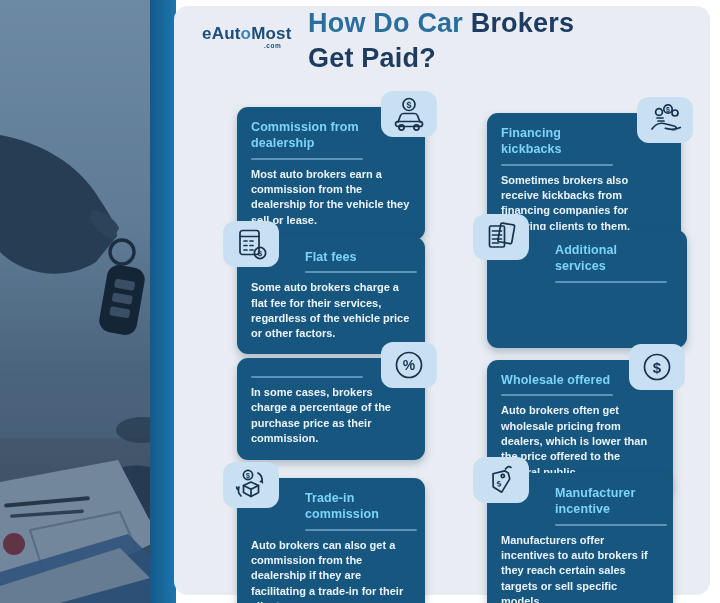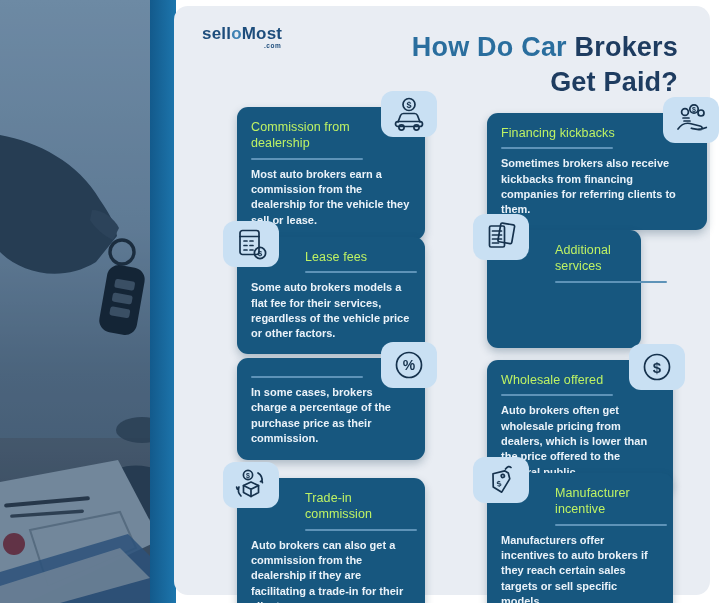--- a/index.html
+++ b/index.html
@@ -29,42 +29,42 @@
   .logo{
     position:absolute;left:28px;top:18px;
     color:#1d4d7c;font-size:17px;font-weight:bold;letter-spacing:.2px;
   }
   .logo .lt-accent{color:#3e82b4;}
   .logo .dotcom{
     display:block;font-size:6.5px;font-weight:bold;color:#1d4d7c;
     margin:-2px 0 0 62px;letter-spacing:.5px;
   }
   .title{
-    position:absolute;right:32px;top:24px;width:370px;text-align:right;
+    position:absolute;right:32px;top:0;width:370px;
     font-weight:bold;font-size:27px;line-height:1.3;letter-spacing:.2px;
   }
   .title .t-light{color:#2a6e9e;}
   .title .t-dark{color:#1e3c60;}
   
   .card{
     position:absolute;box-sizing:border-box;
     background:#17577f;border-radius:11px;
     padding:12px 14px 12px 14px;
     box-shadow:0 4px 8px rgba(23,56,82,.28);
     color:#ffffff;
   }
   .chip{
     position:absolute;width:56px;height:46px;border-radius:12px;
     background:#c9e0f3;display:flex;align-items:center;justify-content:center;
   }
   .icon-right .chip{top:-16px;right:-12px;}
   .icon-left  .chip{top:-16px;left:-14px;}
   .chip svg{width:36px;height:36px;}
   .card-title{
-    font-weight:normal;font-size:12.5px;line-height:1.3;letter-spacing:.1px;color:#bef264;
+    font-weight:bold;font-size:12.5px;line-height:1.3;letter-spacing:.1px;color:#7dd3fc;
   }
   .icon-right .card-title{max-width:118px;}
   .icon-left  .card-title{margin-left:54px;max-width:112px;}
   .divider{height:2px;width:112px;background:#5e93b8;margin:6px 0 7px 0;border-radius:1px;}
   .icon-left .divider{margin-left:54px;}
   .card-body{font-size:11px;line-height:1.4;color:#eaf2f9;font-weight:bold;}
   .ic{stroke:#16324d;fill:none;stroke-width:1.7;stroke-linecap:round;stroke-linejoin:round;}
   .ic-txt{fill:#16324d;stroke:none;font-weight:bold;font-family:"Liberation Sans",sans-serif;}
 </style>
 </head>
@@ -111,21 +111,21 @@
 
     <rect x="0" y="0" width="160" height="603" fill="#1e4a75" opacity=".30"></rect>
   </svg>
 </div>
 
 <div class="stripe"></div>
 
 <div class="panel">
 
   <div class="logo">
-    <span>sell</span><span class="lt-accent">o</span><span>Most</span>
+    <span>eAut</span><span class="lt-accent">o</span><span>Most</span>
     <span class="dotcom">.com</span>
   </div>
 
   <div class="title">
     <span class="t-light">How Do Car </span><span class="t-dark">Brokers</span><br>
     <span class="t-dark">Get Paid?</span>
   </div>
 
   <div class="card icon-right" style="left:63px;top:101px;width:188px;min-height:104px;">
     <div class="chip">
@@ -136,21 +136,21 @@
         <rect class="ic" x="4.5" y="25.5" width="27" height="5" rx="2.5"></rect>
         <circle class="ic" cx="10.5" cy="31.5" r="2.6"></circle>
         <circle class="ic" cx="25.5" cy="31.5" r="2.6"></circle>
       </svg>
     </div>
     <div class="card-title">Commission from dealership</div>
     <div class="divider"></div>
     <div class="card-body">Most auto brokers earn a commission from the dealership for the vehicle they sell or lease.</div>
   </div>
 
-  <div class="card icon-right" style="left:313px;top:107px;width:220px;min-height:100px;">
+  <div class="card icon-right" style="left:313px;top:107px;width:194px;min-height:100px;">
     <div class="chip">
       <svg viewBox="0 0 36 36">
         <circle class="ic" cx="12" cy="10" r="3.4"></circle>
         <circle class="ic" cx="21" cy="7" r="4.2"></circle>
         <text class="ic-txt" x="21" y="9.8" font-size="7" text-anchor="middle">$</text>
         <circle class="ic" cx="28" cy="11" r="3"></circle>
         <path class="ic" d="M10 16 h6 M11 19 h6"></path>
         <path class="ic" d="M5 27 q5-7 12-5.5 l10 2.5 q2.6 .7 2 2.4 q-.6 1.7-3.2 1.2 l-7.5-1.3 q7.5 2.5 15-.8"></path>
       </svg>
     </div>
@@ -162,26 +162,26 @@
   <div class="card icon-left" style="left:63px;top:231px;width:188px;min-height:97px;">
     <div class="chip">
       <svg viewBox="0 0 36 36">
         <rect class="ic" x="7" y="4.5" width="19" height="24" rx="2.5"></rect>
         <path class="ic" d="M7 10.5 h19"></path>
         <path class="ic" d="M11 15 h3 M17 15 h3 M11 19.5 h3 M17 19.5 h3 M11 24 h3 M17 24 h3"></path>
         <circle class="ic" cx="27" cy="27" r="5.6"></circle>
         <text class="ic-txt" x="27" y="30" font-size="8" text-anchor="middle">$</text>
       </svg>
     </div>
-    <div class="card-title">Lease fees</div>
-    <div class="divider"></div>
-    <div class="card-body">Some auto brokers models a flat fee for their services, regardless of the vehicle price or other factors.</div>
-  </div>
-
-  <div class="card icon-left" style="left:313px;top:224px;width:154px;min-height:118px;">
+    <div class="card-title">Flat fees</div>
+    <div class="divider"></div>
+    <div class="card-body">Some auto brokers charge a flat fee for their services, regardless of the vehicle price or other factors.</div>
+  </div>
+
+  <div class="card icon-left" style="left:313px;top:224px;width:200px;min-height:118px;">
     <div class="chip">
       <svg viewBox="0 0 36 36">
         <g transform="rotate(10 24 16)">
             <rect class="ic" x="16" y="5" width="14" height="19" rx="1.5"></rect>
           </g>
         <rect class="ic" x="6.5" y="7" width="15" height="21" rx="1.5" fill="#c9e0f3"></rect>
         <path class="ic" d="M9.5 12 h9 M9.5 16 h9 M9.5 20 h9 M9.5 24 h6"></path>
       </svg>
     </div>
     <div class="card-title">Additional services</div>

